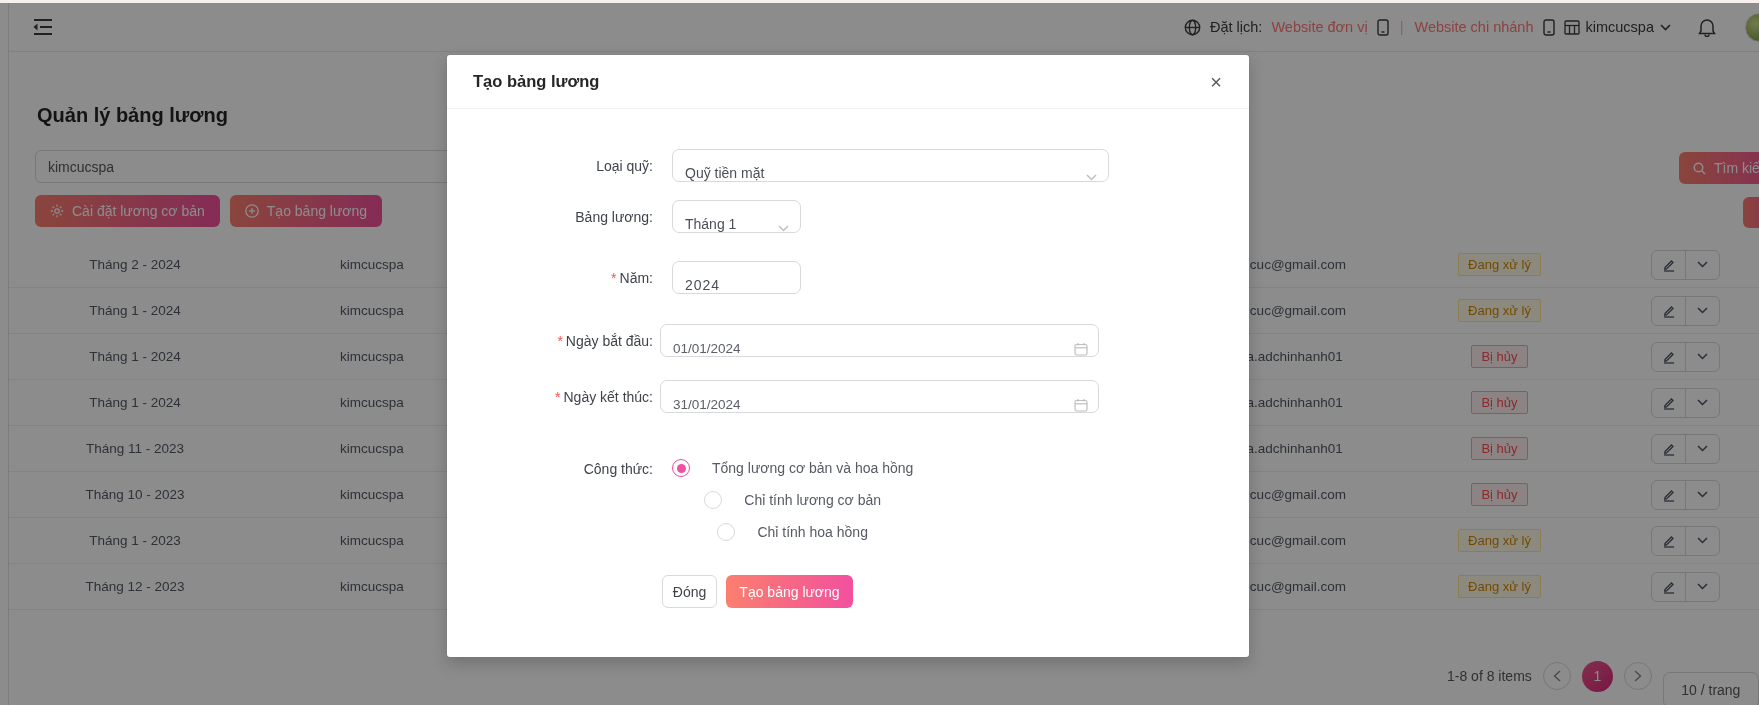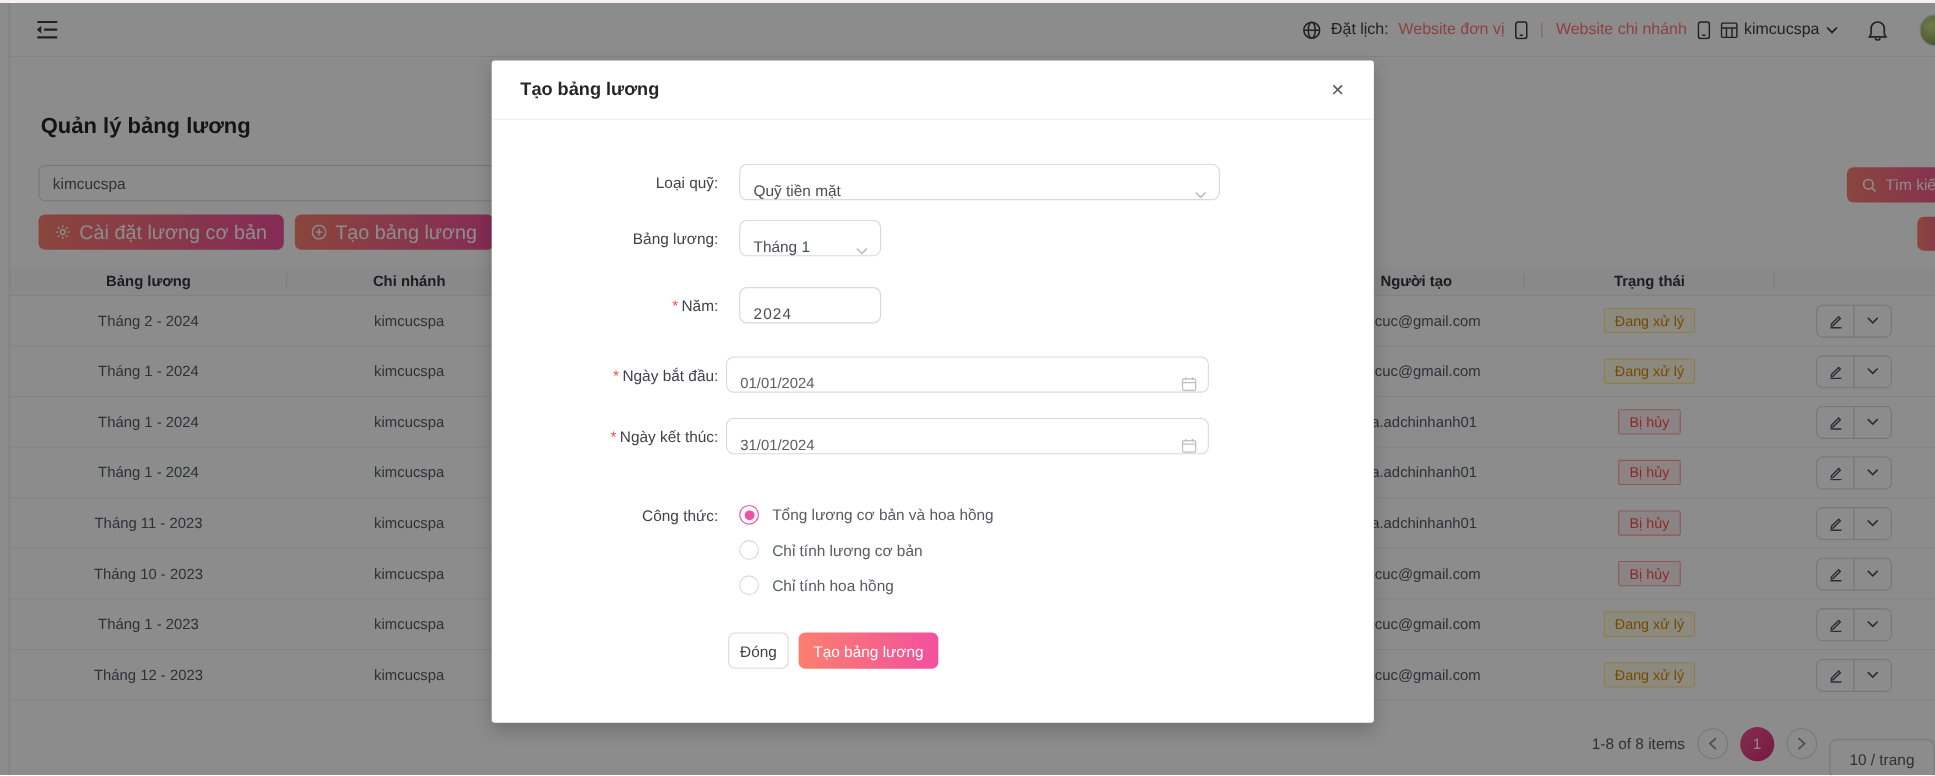--- a/index.html
+++ b/index.html
@@ -25,21 +25,21 @@
   .icn { display:inline-flex; vertical-align:middle; }
 
   
   .content { position:absolute; left:9px; right:0; top:52px; bottom:0; background:#fff; }
   .page-title { position:absolute; left:28px; top:52px; font-size:20px; font-weight:600; color:#262626; }
   .search-input { position:absolute; left:26px; top:98px; width:520px; height:33px; border:1px solid #d9d9d9;
     border-radius:6px; padding:0 12px; font-size:14px; color:#595959; outline:none;
     font-family:"Liberation Sans",sans-serif; }
   .btn-row { position:absolute; left:26px; top:143px; display:flex; gap:10px; }
   .grad { background:linear-gradient(90deg,#fb7f6e 0%,#f2509e 100%); color:#fff; border:none; }
-  .pill-btn { height:32px; border-radius:6px; padding:0 15px; font-size:18px; display:inline-flex;
+  .pill-btn { height:32px; border-radius:6px; padding:0 15px; font-size:14px; display:inline-flex;
     align-items:center; gap:8px; cursor:pointer; font-family:"Liberation Sans",sans-serif; }
   .search-btn { position:absolute; left:1670px; top:100px; width:112px; height:32px; border-radius:6px;
     font-size:14px; display:flex; align-items:center; gap:8px; padding:0 14px; cursor:pointer; }
   .sliver-btn { position:absolute; left:1734px; top:145px; width:40px; height:31px; border-radius:6px 0 0 6px; }
 
   
   .table { position:absolute; left:0; right:0; top:190px; }
   .thead { display:flex; height:27px; background:#fafafa; border-bottom:1px solid #e9e9e9; }
   .th { display:flex; align-items:center; justify-content:center; font-size:13.5px; font-weight:600;
     color:#30353f; position:relative; }
@@ -82,21 +82,21 @@
   .fld { height:33px; border:1px solid #d9d9d9; border-radius:7px; background:#fff; display:flex;
     align-items:flex-end; padding:0 12px; font-size:14px; color:#494f59; position:relative; }
   .fld.sel { cursor:pointer; }
   .w-wide { width:437px; margin-left:19px; }
   .w-sm   { width:129px; margin-left:19px; }
   .w-date { width:439px; margin-left:7px; font-size:13.5px; color:#5a5f68; }
   .chev { position:absolute; right:11px; display:flex; }
   .cal  { position:absolute; right:10px; display:flex; }
   .radio-group { position:absolute; left:225px; top:402px; display:flex; flex-direction:column; gap:10px; }
   .radio-lbl { position:absolute; left:0; width:206px; text-align:right; top:406px; font-size:14px; color:#3f434c; }
-  .ropt { display:flex; align-items:center; gap:12px; cursor:pointer; height:22px; }
+  .ropt { display:flex; align-items:center; gap:22px; cursor:pointer; height:22px;justify-content:center; }
   .rdot { width:18px; height:18px; border-radius:50%; border:1.5px solid #d9d9d9; background:#fff; flex:none;
     display:flex; align-items:center; justify-content:center; }
   .ropt.on .rdot { border-color:#f0509f; }
   .ropt.on .rdot::after { content:""; width:9px; height:9px; border-radius:50%; background:#f0509f; }
   .rtext { font-size:14px; color:#565b63; }
   .m-btns { position:absolute; left:215px; top:520px; display:flex; gap:9px; }
   .btn-plain { width:55px; height:33px; border:1px solid #d9d9d9; border-radius:6px; background:#fff;
     font-size:14px; color:#40444b; cursor:pointer; font-family:"Liberation Sans",sans-serif; }
   .btn-grad { width:127px; height:33px; border:none; border-radius:6px; color:#fff; font-size:14px;
     background:linear-gradient(90deg,#fb7f6e 0%,#f2509e 100%); cursor:pointer;
@@ -199,28 +199,20 @@
         <svg width="13" height="13" viewBox="0 0 13 13" fill="none" stroke="#fff" stroke-width="1.5">
           <circle cx="5.5" cy="5.5" r="4.3"></circle>
             <line x1="8.8" y1="8.8" x2="12" y2="12"></line>
           </svg>
       </span>
       <span>Tìm kiếm</span>
     </button>
     <div class="sliver-btn grad"></div>
 
     <div class="table">
-      <div class="thead">
-        <div class="th c1">Bảng lương</div>
-        <div class="th c2">Chi nhánh</div>
-        <div class="th c3"></div>
-        <div class="th c4">Người tạo</div>
-        <div class="th c5">Trạng thái</div>
-        <div class="th c6"></div>
-      </div>
 
       <div class="tr">
         <div class="td c1">Tháng 2 - 2024</div>
         <div class="td c2">kimcucspa</div>
         <div class="td c3"></div>
         <div class="td c4">kimcuc@gmail.com</div>
         <div class="td c5">
             <span class="badge gold">Đang xử lý</span>
           </div>
         <div class="td c6">

